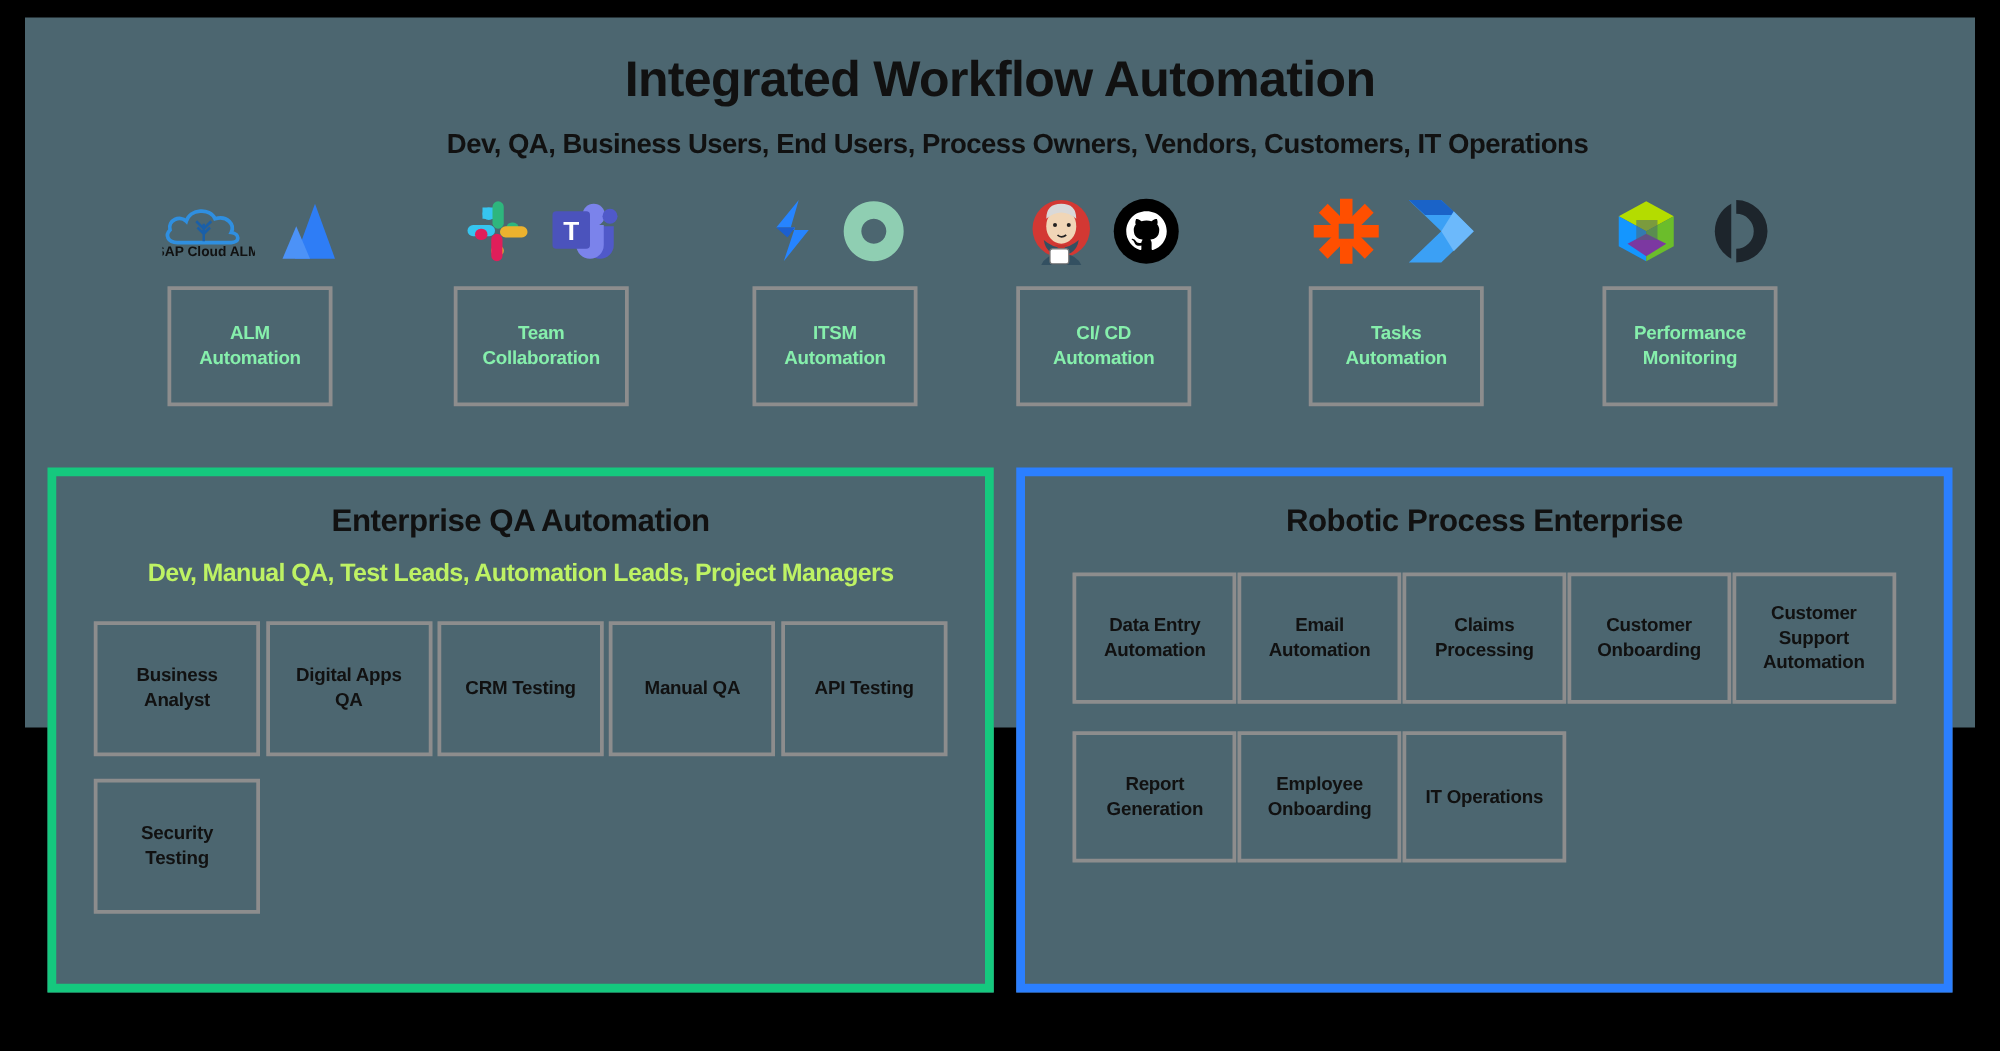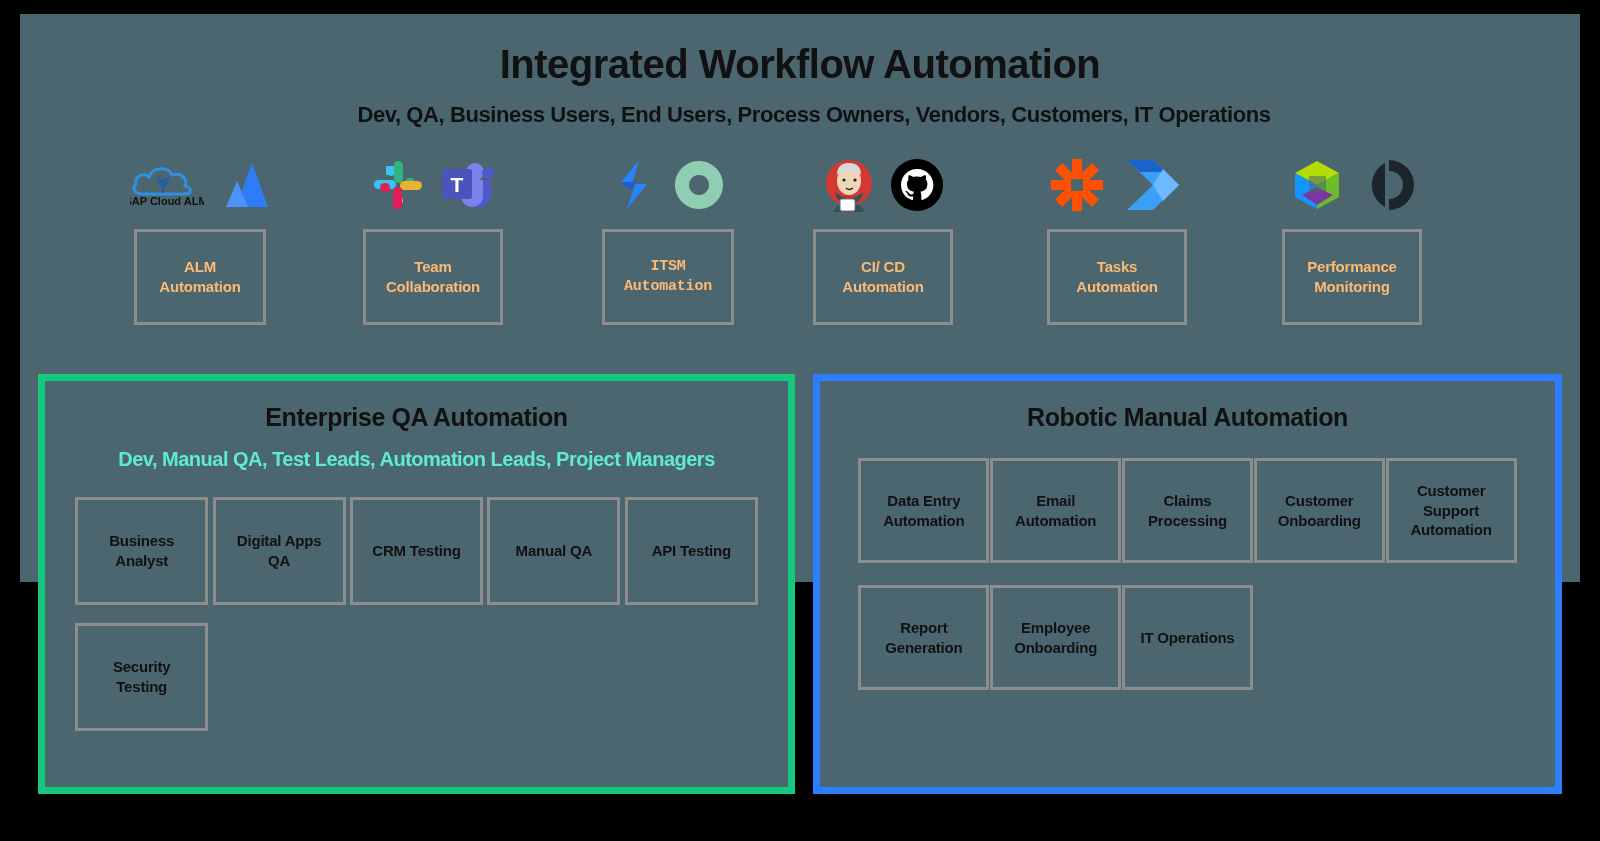--- a/index.html
+++ b/index.html
@@ -71,21 +71,21 @@
     height: 96px;
     border: 3px solid #8d8d8d;
     background: #4c6670;
     display: flex;
     align-items: center;
     justify-content: center;
     text-align: center;
     font-size: 15px;
     font-weight: 700;
     line-height: 1.32;
-    color: #fdba74;
+    color: #86efac;
     letter-spacing: -0.2px;
     padding: 2px;
   }
   .tool-box.wide { width: 140px; }
 
   
   .panel {
     position: absolute;
     top: 360px;
     height: 420px;
@@ -101,21 +101,21 @@
     font-weight: 700;
     color: #111111;
     letter-spacing: -0.4px;
     white-space: nowrap;
   }
   .panel-sub {
     margin-top: 16px;
     text-align: center;
     font-size: 20px;
     font-weight: 700;
-    color: #5eead4;
+    color: #bef264;
     letter-spacing: -0.5px;
     white-space: nowrap;
   }
 
   .grid {
     margin-top: 26px;
     display: grid;
     grid-template-columns: repeat(5, 1fr);
     row-gap: 18px;
     padding: 0 28px;
@@ -183,21 +183,21 @@
           <circle cx="49" cy="14" r="6" fill="#5059c9"></circle>
           <path d="M30 22 h22 v15 a11 11 0 0 1 -22 0 Z" fill="#5059c9"></path>
           <path d="M22 21 h22 v16 a11 11 0 0 1 -22 0 Z" fill="#7b83eb"></path>
           <rect x="3" y="10" width="30" height="30" rx="3" fill="#4b53bc"></rect>
           <text x="18" y="33" font-family="'Liberation Sans',sans-serif" font-size="21" font-weight="700" fill="#ffffff" text-anchor="middle">T</text>
         </svg>
       </div>
       <div class="tool-box wide">Team<br>Collaboration</div>
     </div>
 
-    <div class="tool" style="left:548px;font-family:Liberation Mono, monospace;">
+    <div class="tool" style="left:548px;">
       <div class="tool-icons">
         <svg class="ico" width="48" height="56" viewBox="0 0 48 56">
           <path d="M30 3 L12 25 L27 25 L18 52 L38 27 L23 27 Z" fill="#2684ff"></path>
           <path d="M12 25 L27 25 L21 33 Z" fill="#1b5fd0"></path>
         </svg>
         <svg class="ico" width="56" height="56" viewBox="0 0 56 56">
           <path d="M28 4 A24 24 0 1 1 27.9 4 Z M28 18 A10 10 0 1 0 28.1 18 Z" fill="#8fceb2" fill-rule="evenodd"></path>
           <path d="M17 45 q11 9 22 0 q-11 -6 -22 0 Z" fill="#8fceb2"></path>
         </svg>
       </div>
@@ -272,21 +272,21 @@
       <div class="cell">Business<br>Analyst</div>
       <div class="cell">Digital Apps<br>QA</div>
       <div class="cell">CRM Testing</div>
       <div class="cell">Manual QA</div>
       <div class="cell">API Testing</div>
       <div class="cell">Security<br>Testing</div>
     </div>
   </div>
 
   <div class="panel rpa">
-    <div class="panel-title">Robotic Manual Automation</div>
+    <div class="panel-title">Robotic Process Enterprise</div>
     <div class="grid">
       <div class="cell">Data Entry<br>Automation</div>
       <div class="cell">Email<br>Automation</div>
       <div class="cell">Claims<br>Processing</div>
       <div class="cell">Customer<br>Onboarding</div>
       <div class="cell">Customer<br>Support<br>Automation</div>
       <div class="cell">Report<br>Generation</div>
       <div class="cell">Employee<br>Onboarding</div>
       <div class="cell">IT Operations</div>
     </div>

